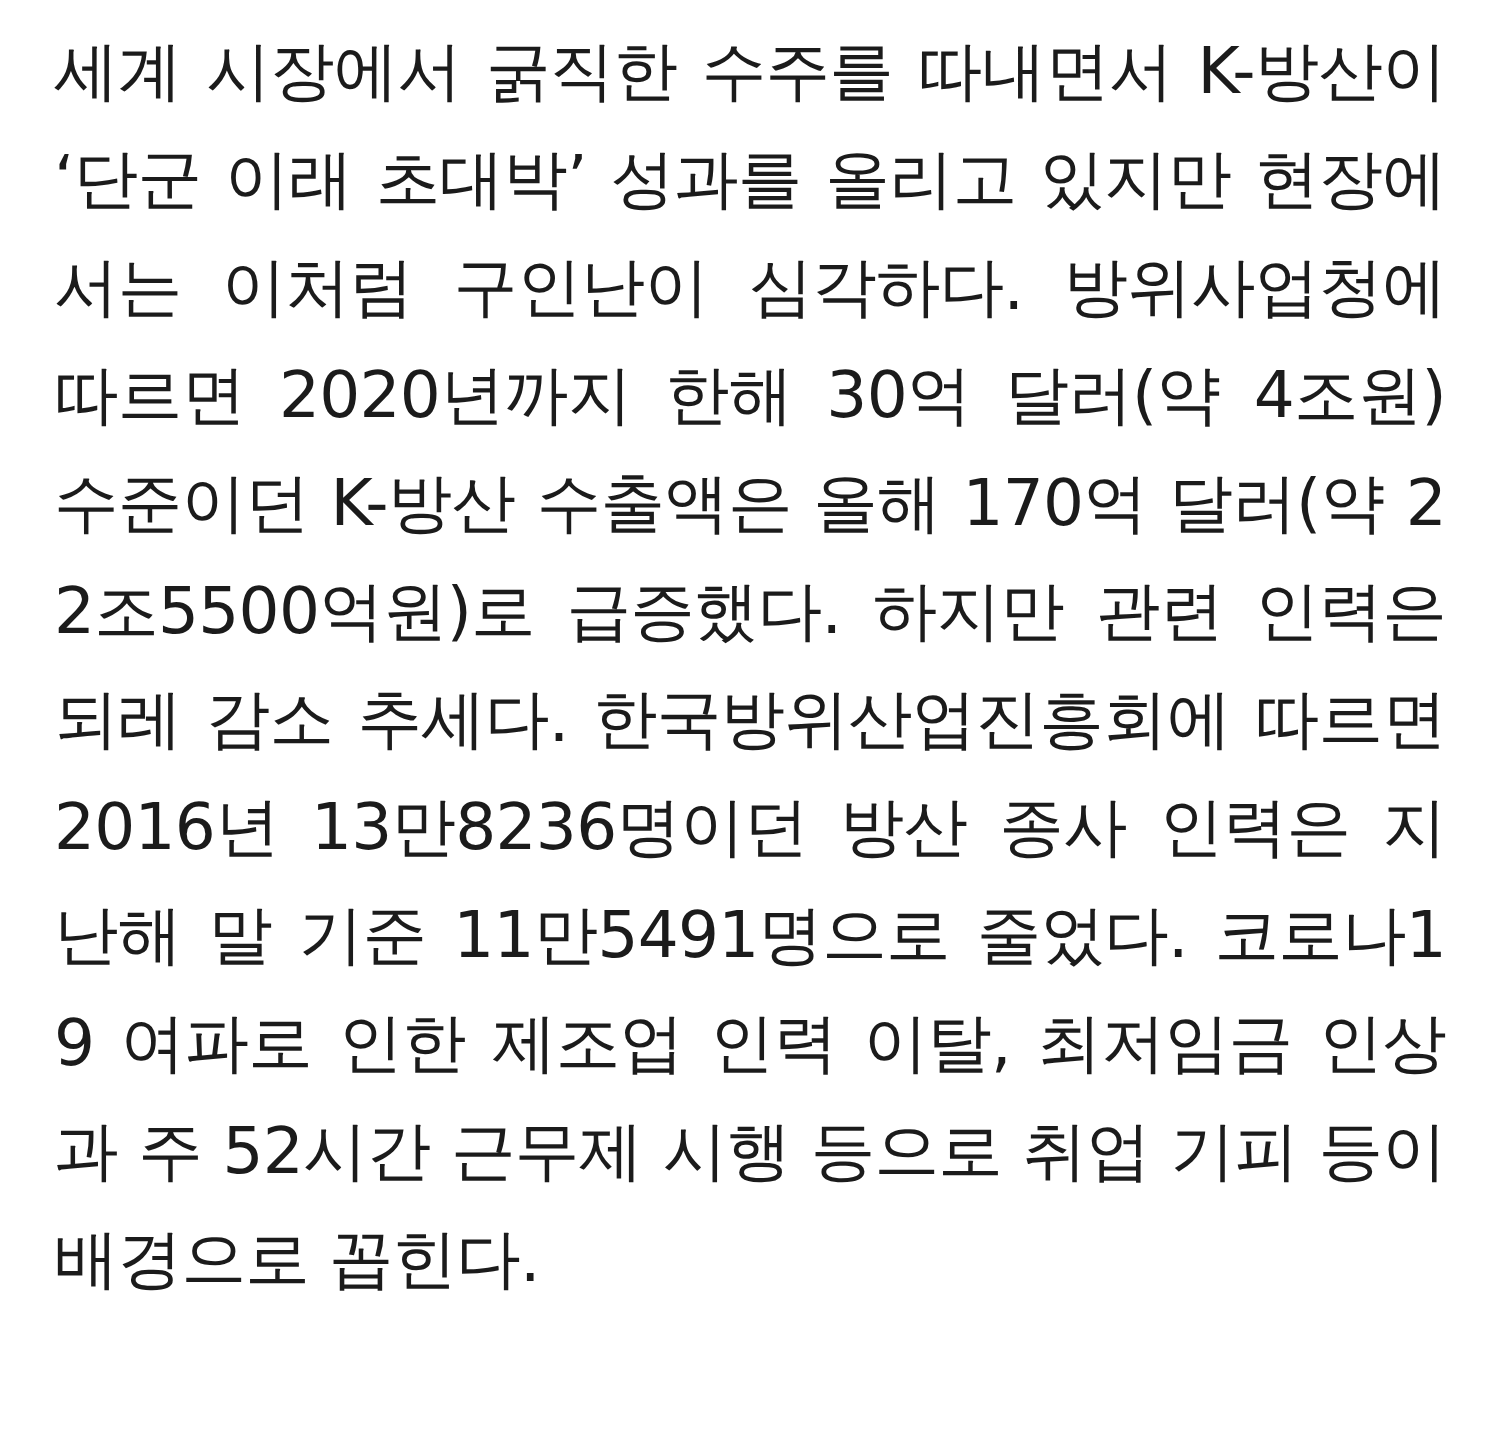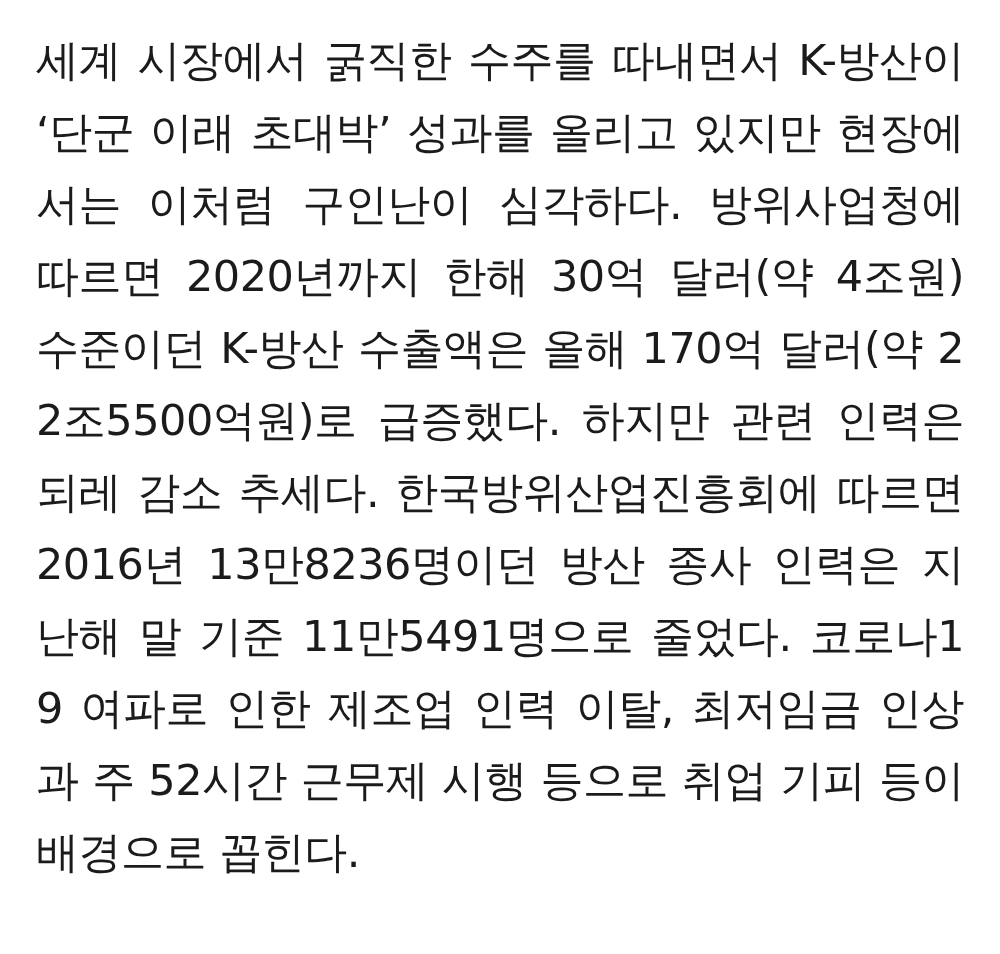--- a/index.html
+++ b/index.html
@@ -10,21 +10,21 @@
   body {
     width: 1000px;
     height: 954px;
     overflow: hidden;
     font-family: "Liberation Sans", "DejaVu Sans", sans-serif;
   }
   .article {
     box-sizing: border-box;
     width: 1000px;
     height: 954px;
-    padding: 24px 36px 0 36px;
+    padding: 12px 36px 0 36px;
     background: #ffffff;
   }
   .article-body {
     margin: 0;
     color: #1b1b1b;
     font-family: "DejaVu Sans", "Liberation Sans", sans-serif;
     font-size: 43px;
     font-weight: 400;
     line-height: 72px;
     letter-spacing: -0.5px;

